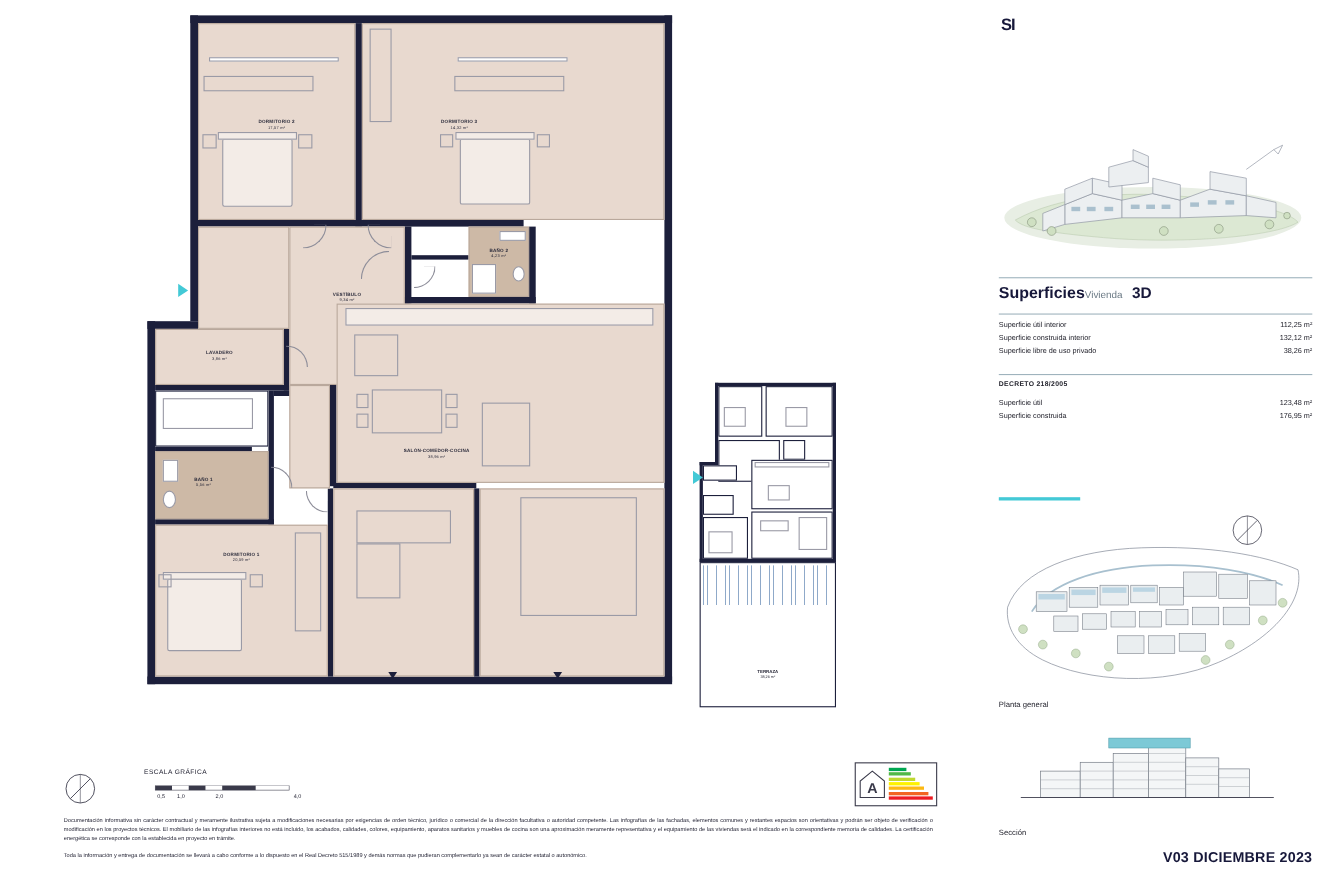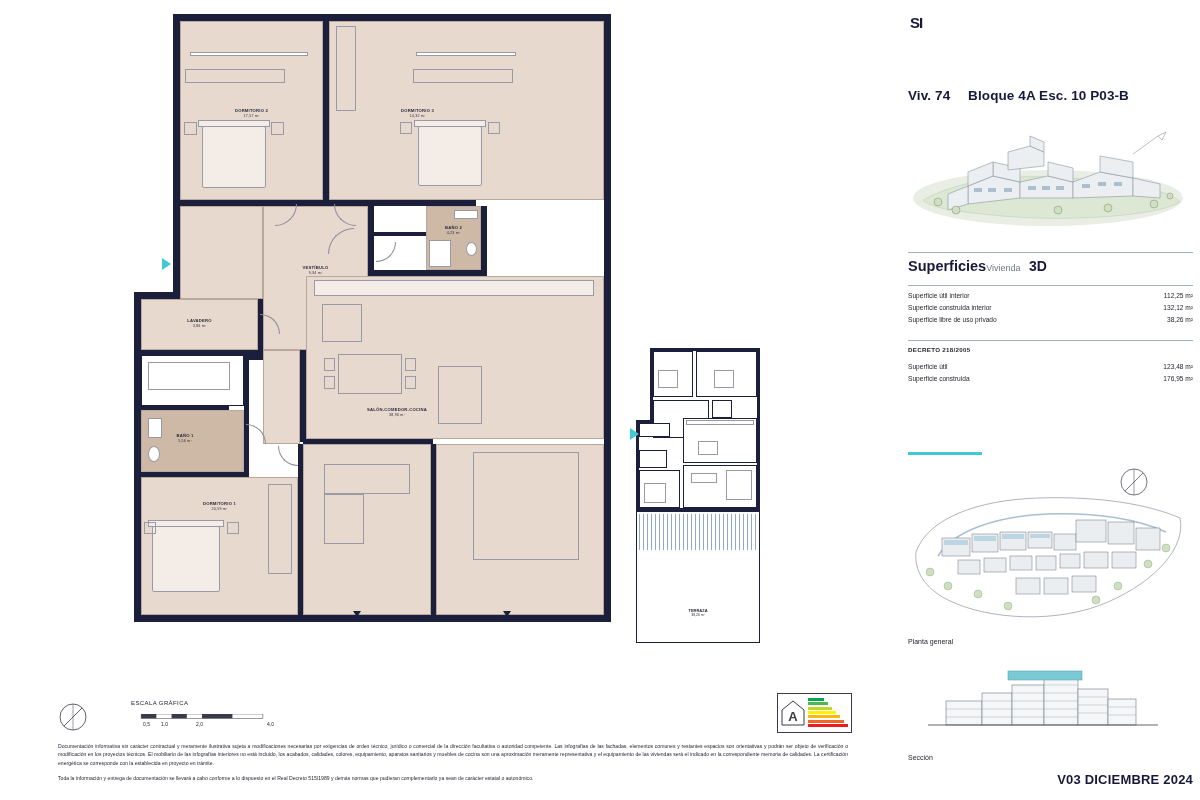--- a/index.html
+++ b/index.html
@@ -363,24 +363,20 @@
       <span>TERRAZA</span>
       <span class="area">38,26 m²</span>
     </div>
   </div>
 </div>
 
 <div class="right">
 
   <div class="logo-mark">SI</div>
 
-  <div class="viv-title">
-    <span class="num">Viv. 74</span>
-    <span>Bloque 4A Esc. 10 P03-B</span>
-  </div>
 
   <svg class="render3d" viewBox="0 0 285 110">
     <rect x="0" y="0" width="285" height="110" fill="#ffffff"></rect>
     <ellipse cx="140" cy="80" rx="135" ry="28" fill="#e8eee4" stroke="none"></ellipse>
     <path d="M15 82 C55 60 110 56 160 60 C215 64 262 72 272 84 C250 98 160 104 95 98 C50 94 22 90 15 82 Z" fill="#dce8d3" stroke="#b9c9ae" stroke-width="0.5"></path>
     <g fill="#eceff1" stroke="#8d93a0" stroke-width="0.6">
       <polygon points="60,68 85,58 112,64 112,80 60,86"></polygon>
       <polygon points="85,58 85,44 112,50 112,64"></polygon>
       <polygon points="60,68 60,54 85,44 85,58"></polygon>
       <polygon points="40,76 60,68 60,86 40,92"></polygon>
@@ -531,14 +527,14 @@
       <line x1="170" y1="42" x2="200" y2="42"></line>
         <line x1="170" y1="50" x2="200" y2="50"></line>
         <line x1="170" y1="58" x2="200" y2="58"></line>
       <line x1="200" y1="52" x2="228" y2="52"></line>
         <line x1="200" y1="60" x2="228" y2="60"></line>
     </g>
     <line x1="20" y1="70" x2="250" y2="70" stroke="#3a3a4a" stroke-width="0.8"></line>
   </svg>
   <div class="cap" style="top:754px;">Sección</div>
 
-  <div class="version">V03 DICIEMBRE 2024</div>
+  <div class="version">V03 DICIEMBRE 2023</div>
 </div>
 
 </body></html>

